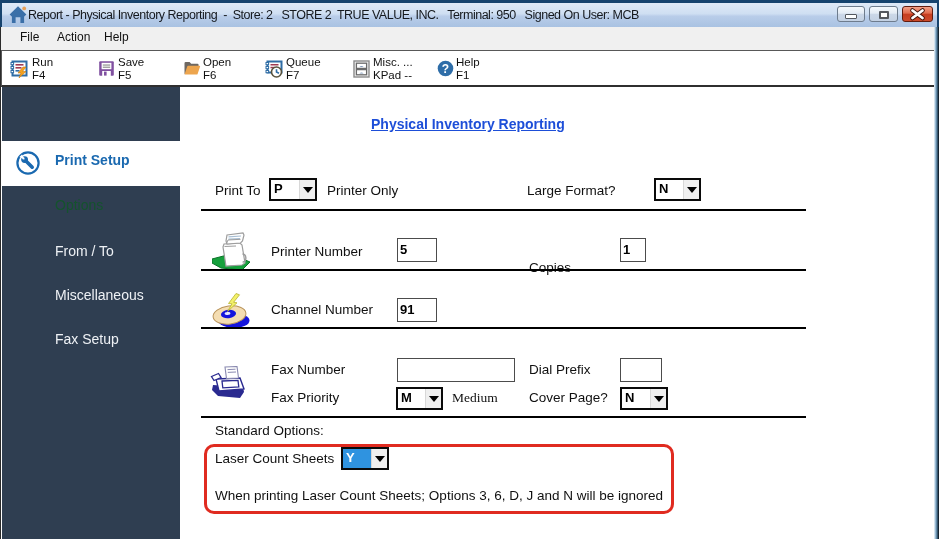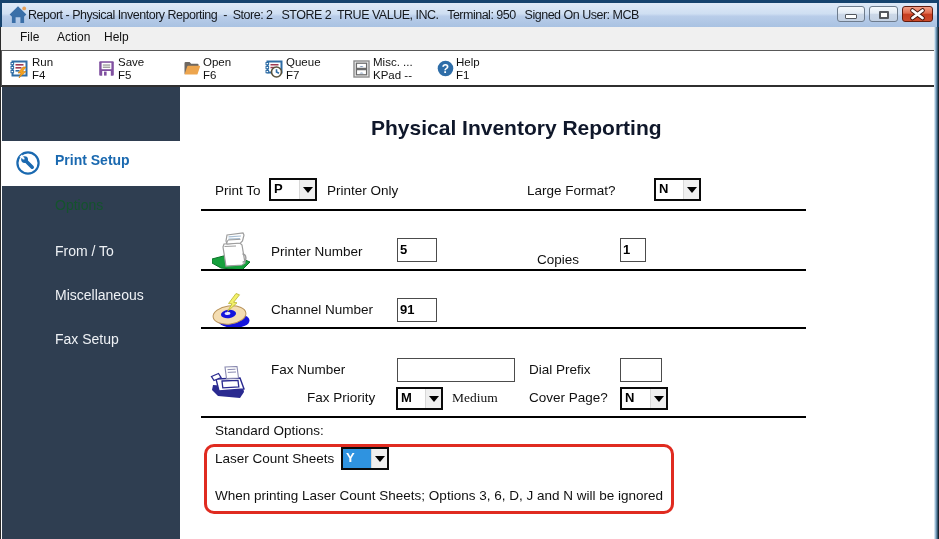--- a/index.html
+++ b/index.html
@@ -125,21 +125,21 @@
     <circle cx="8.6" cy="8.6" r="3.4" fill="#1a69b0"></circle>
     <polygon points="8.6,8.6 3.4,6.0 6.0,3.4" fill="#fff"></polygon>
     <circle cx="7.4" cy="7.4" r="1.1" fill="#fff"></circle>
   </svg>
   <div class="abs" style="left:55px;top:152px;font-size:14px;font-weight:bold;color:#1a69b0;">Print Setup</div>
   <div class="abs" style="left:55px;top:197px;font-size:14px;color:#14532d;">Options</div>
   <div class="abs" style="left:55px;top:243px;font-size:14px;color:#eef1f5;">From / To</div>
   <div class="abs" style="left:55px;top:287px;font-size:14px;color:#eef1f5;">Miscellaneous</div>
   <div class="abs" style="left:55px;top:331px;font-size:14px;color:#eef1f5;">Fax Setup</div>
 
-  <div class="abs" style="left:371px;top:116px;font-size:21px;font-weight:bold;color:#0f172a;white-space:nowrap;">Physical Inventory Reporting</div>
+  <div class="abs" style="left:371px;top:116px;font-size:14px;font-weight:bold;color:#1d4ed8;white-space:nowrap;text-decoration:underline;">Physical Inventory Reporting</div>
 
   <div class="lbl" style="left:215px;top:183px;">Print To</div>
   <div class="combo" style="left:269px;top:178px;width:48px;">
       <span class="txt">P</span>
       <span class="btn"></span>
     </div>
   <div class="lbl" style="left:327px;top:183px;">Printer Only</div>
   <div class="lbl" style="left:527px;top:183px;">Large Format?</div>
   <div class="combo" style="left:654px;top:178px;width:47px;">
       <span class="txt">N</span>
@@ -153,21 +153,21 @@
     <polygon points="11,15 12,12 28,11 30,13 33,31 30,33 14,34" fill="#fff" stroke="#9d9d9d" stroke-width="1.2"></polygon>
     <line x1="12.5" y1="14.5" x2="24" y2="14" stroke="#9d9d9d" stroke-width="1"></line>
     <path d="M30.5 22 q3.8 0.5 3.3 4.8 q-0.5 3.4 -3.2 3.2" fill="none" stroke="#9d9d9d" stroke-width="1.4"></path>
     <polygon points="15,3 31,1 32,3 30.5,9 28.5,11 15,12 14,9" fill="#fff" stroke="#9d9d9d" stroke-width="1.2"></polygon>
     <line x1="16.5" y1="4.8" x2="29" y2="4" stroke="#a8bfd4" stroke-width="1.2"></line>
     <line x1="16.5" y1="7.2" x2="28" y2="6.6" stroke="#a8bfd4" stroke-width="1.2"></line>
     <path d="M14.5 11.5 L16 8 L28.5 7.3" fill="none" stroke="#9d9d9d" stroke-width="1"></path>
   </svg>
   <div class="lbl" style="left:271px;top:244px;">Printer Number</div>
   <div class="inp" style="left:397px;top:238px;width:40px;height:24px;">5</div>
-  <div class="lbl" style="left:529px;top:252px;margin-left:8px;">Copies</div>
+  <div class="lbl" style="left:529px;top:260px;">Copies</div>
   <div class="inp" style="left:620px;top:238px;width:26px;height:24px;">1</div>
 
   <div class="hr" style="top:269px;"></div>
 
   <svg class="abs" style="left:211px;top:293px;" width="42" height="38" viewBox="0 0 42 38">
     <ellipse cx="23" cy="27.5" rx="15.5" ry="7.5" fill="#1414dd"></ellipse>
     <ellipse cx="18.5" cy="22" rx="16.5" ry="9" fill="#f4ddb2" stroke="#b89258" stroke-width="1" transform="rotate(-7 18.5 22)"></ellipse>
     <ellipse cx="17.5" cy="21" rx="7.6" ry="4.2" fill="#1414dd" transform="rotate(-7 17.5 21)"></ellipse>
     <ellipse cx="16.5" cy="20.5" rx="3" ry="1.4" fill="#e6e6ff" transform="rotate(-7 16.5 20.5)"></ellipse>
     <polygon points="25,0.5 17.5,10.5 21,10.8 16.5,18.5 26,9.8 22.6,9.3 28.5,1.8" fill="#f3f06a" stroke="#b8b430" stroke-width="0.8"></polygon>
@@ -183,21 +183,21 @@
     <polygon points="15,1 27,0.5 28.5,12 16.5,12.6" fill="#fff" stroke="#8a8ab0" stroke-width="1.1"></polygon>
     <line x1="17.5" y1="3.6" x2="25.5" y2="3.2" stroke="#8a8ab0" stroke-width="1"></line>
     <line x1="17.8" y1="6.4" x2="26" y2="6" stroke="#8a8ab0" stroke-width="1"></line>
     <polygon points="12,15 28,14.4 28.8,21 12.8,21.8" fill="#fff" stroke="#2a2a90" stroke-width="1.3"></polygon>
     <polygon points="1.5,10.5 8.5,7.5 11,11.5 4,14.5" fill="#fff" stroke="#2a2a90" stroke-width="1.3"></polygon>
   </svg>
   <div class="lbl" style="left:271px;top:362px;">Fax Number</div>
   <div class="inp" style="left:397px;top:358px;width:118px;height:24px;"></div>
   <div class="lbl" style="left:529px;top:362px;">Dial Prefix</div>
   <div class="inp" style="left:620px;top:358px;width:42px;height:24px;"></div>
-  <div class="lbl" style="left:271px;top:390px;margin-left:36px;">Fax Priority</div>
+  <div class="lbl" style="left:271px;top:390px;">Fax Priority</div>
   <div class="combo" style="left:396px;top:387px;width:47px;">
       <span class="txt">M</span>
       <span class="btn"></span>
     </div>
   <div class="lbl" style="left:452px;top:390px;font-family:Liberation Serif, serif;">Medium</div>
   <div class="lbl" style="left:529px;top:390px;">Cover Page?</div>
   <div class="combo" style="left:620px;top:387px;width:48px;">
       <span class="txt">N</span>
       <span class="btn"></span>
     </div>

